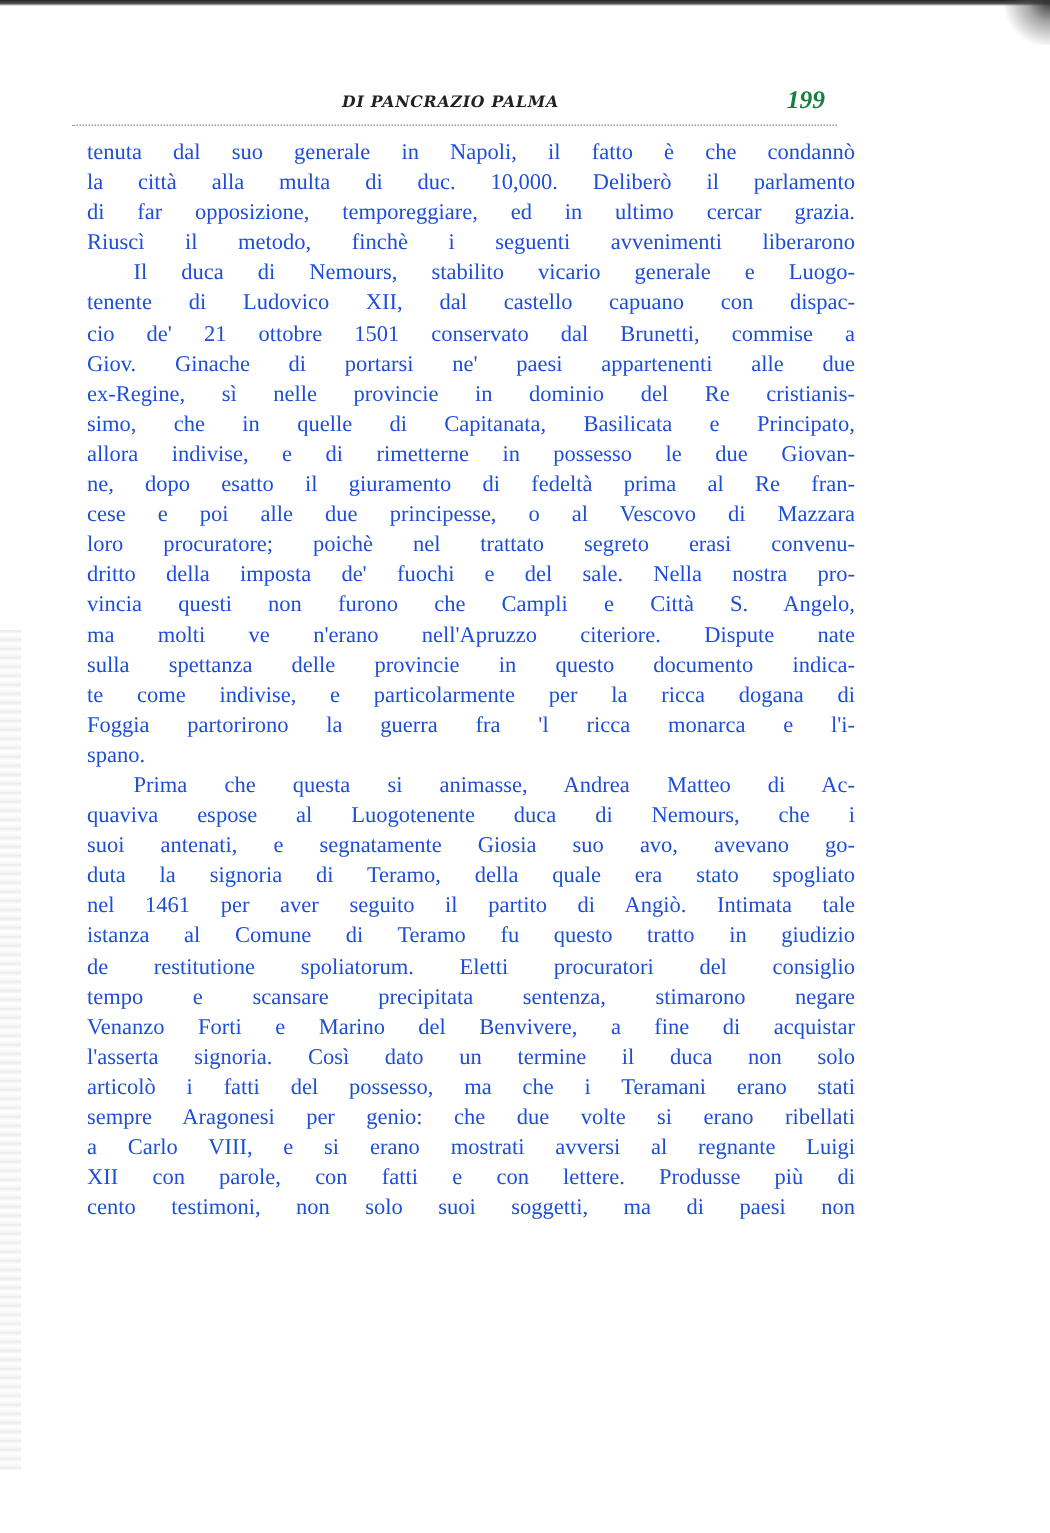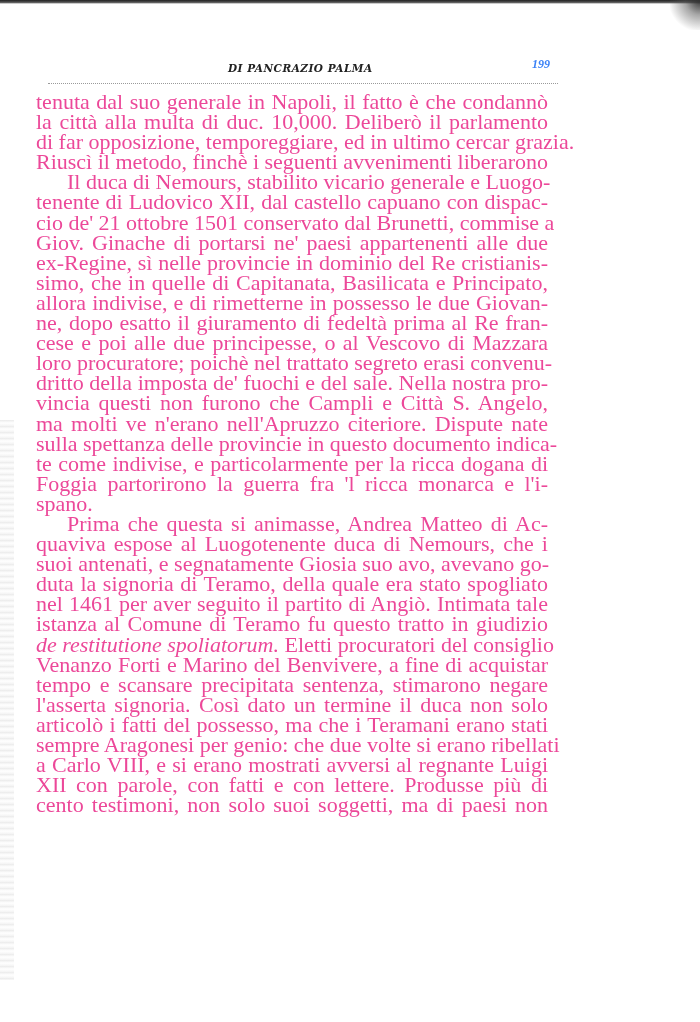--- a/index.html
+++ b/index.html
@@ -20,38 +20,38 @@
     background: repeating-linear-gradient(180deg, rgba(140,140,140,0.18) 0px, rgba(255,255,255,0) 3px, rgba(160,160,160,0.12) 6px);
   }
   .running-head {
     position: absolute; left: 48px; top: 58px; width: 510px; height: 22px; font-style: italic;
   }
   .head-title {
     position: absolute; left: 180px; top: 4px; font-size: 10.5px; letter-spacing: 0.5px;
     font-family: "DejaVu Serif", serif; font-weight: bold; color: #222;
   }
   .page-number {
-    position: absolute; right: 8px; top: -1px; font-size: 12px; font-weight: bold; color: #3b82f6;
+    position: absolute; right: 8px; top: -1px; font-size: 17px; font-weight: bold; color: #15803d;
     font-family: "Liberation Serif", serif;
   }
   .head-rule {
     position: absolute; left: 48px; top: 83px; width: 510px; height: 0;
     border-top: 1px dotted #9a9a9a;
   }
   .text-block {
-    position: absolute; left: 36px; top: 92px; width: 512px;
-    font-family: "Liberation Serif", serif; font-size: 22px; line-height: 20.1px;
-    color: #ec4899;
+    position: absolute; left: 58px; top: 92px; width: 512px;
+    font-family: "Liberation Serif", serif; font-size: 15px; line-height: 20.1px;
+    color: #1d4ed8;
   }
   .line {
     display: block; white-space: nowrap; text-align: justify; text-align-last: justify; height: 20.1px;
   }
   .line.last { text-align-last: left; }
   .line.indent { padding-left: 31px; }
-  .em { font-style: italic; }
+  .em { }
 </style>
 </head>
 <body>
 
 <div class="top-edge"></div>
 <div class="corner-speck"></div>
 <div class="left-edge"></div>
 
 <div class="running-head">
   <span class="head-title">DI PANCRAZIO PALMA</span>
@@ -81,21 +81,21 @@
     <span class="line">te come indivise, e particolarmente per la ricca dogana di</span>
     <span class="line">Foggia partorirono la guerra fra 'l ricca monarca e l'i-</span>
     <span class="line last">spano.</span>
     <span class="line indent">Prima che questa si animasse, Andrea Matteo di Ac-</span>
     <span class="line">quaviva espose al Luogotenente duca di Nemours, che i</span>
     <span class="line">suoi antenati, e segnatamente Giosia suo avo, avevano go-</span>
     <span class="line">duta la signoria di Teramo, della quale era stato spogliato</span>
     <span class="line">nel 1461 per aver seguito il partito di Angiò. Intimata tale</span>
     <span class="line">istanza al Comune di Teramo fu questo tratto in giudizio</span>
     <span class="line"><span class="em">de restitutione spoliatorum.</span><span> Eletti procuratori del consiglio</span></span>
+    <span class="line">tempo e scansare precipitata sentenza, stimarono negare</span>
     <span class="line">Venanzo Forti e Marino del Benvivere, a fine di acquistar</span>
-    <span class="line">tempo e scansare precipitata sentenza, stimarono negare</span>
     <span class="line">l'asserta signoria. Così dato un termine il duca non solo</span>
     <span class="line">articolò i fatti del possesso, ma che i Teramani erano stati</span>
     <span class="line">sempre Aragonesi per genio: che due volte si erano ribellati</span>
     <span class="line">a Carlo VIII, e si erano mostrati avversi al regnante Luigi</span>
     <span class="line">XII con parole, con fatti e con lettere. Produsse più di</span>
     <span class="line">cento testimoni, non solo suoi soggetti, ma di paesi non</span>
   </div>
 
 </body></html>

